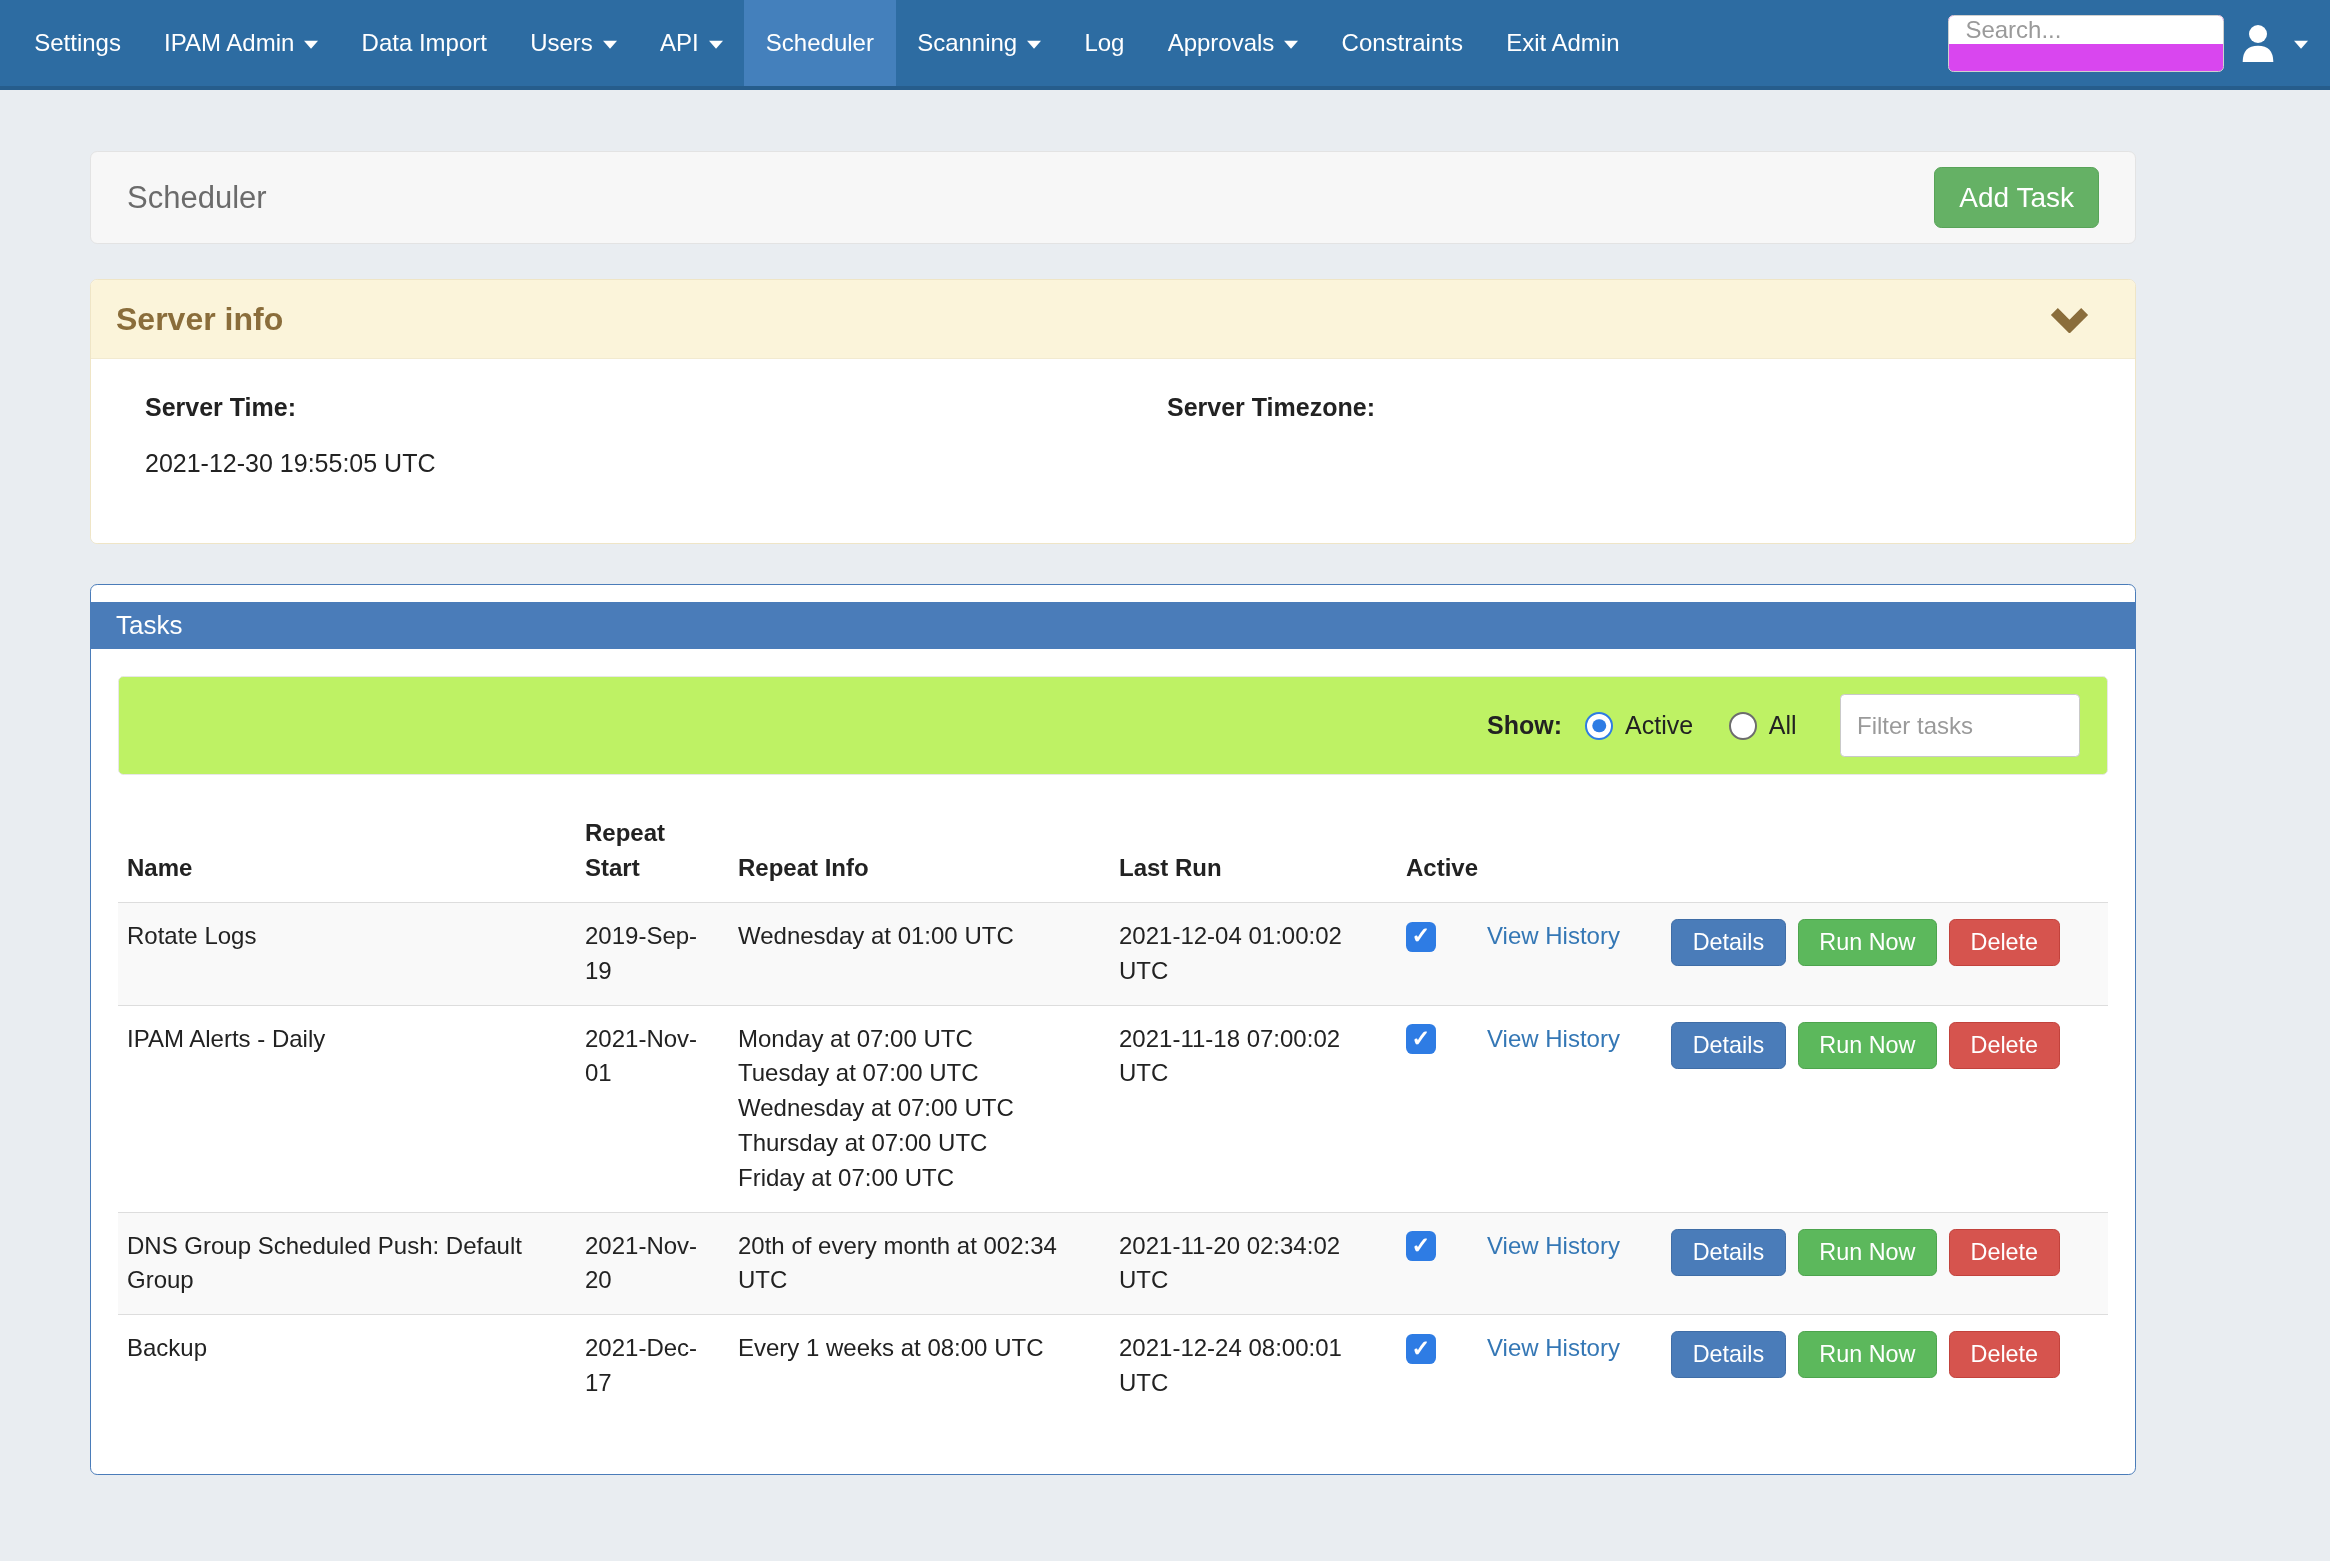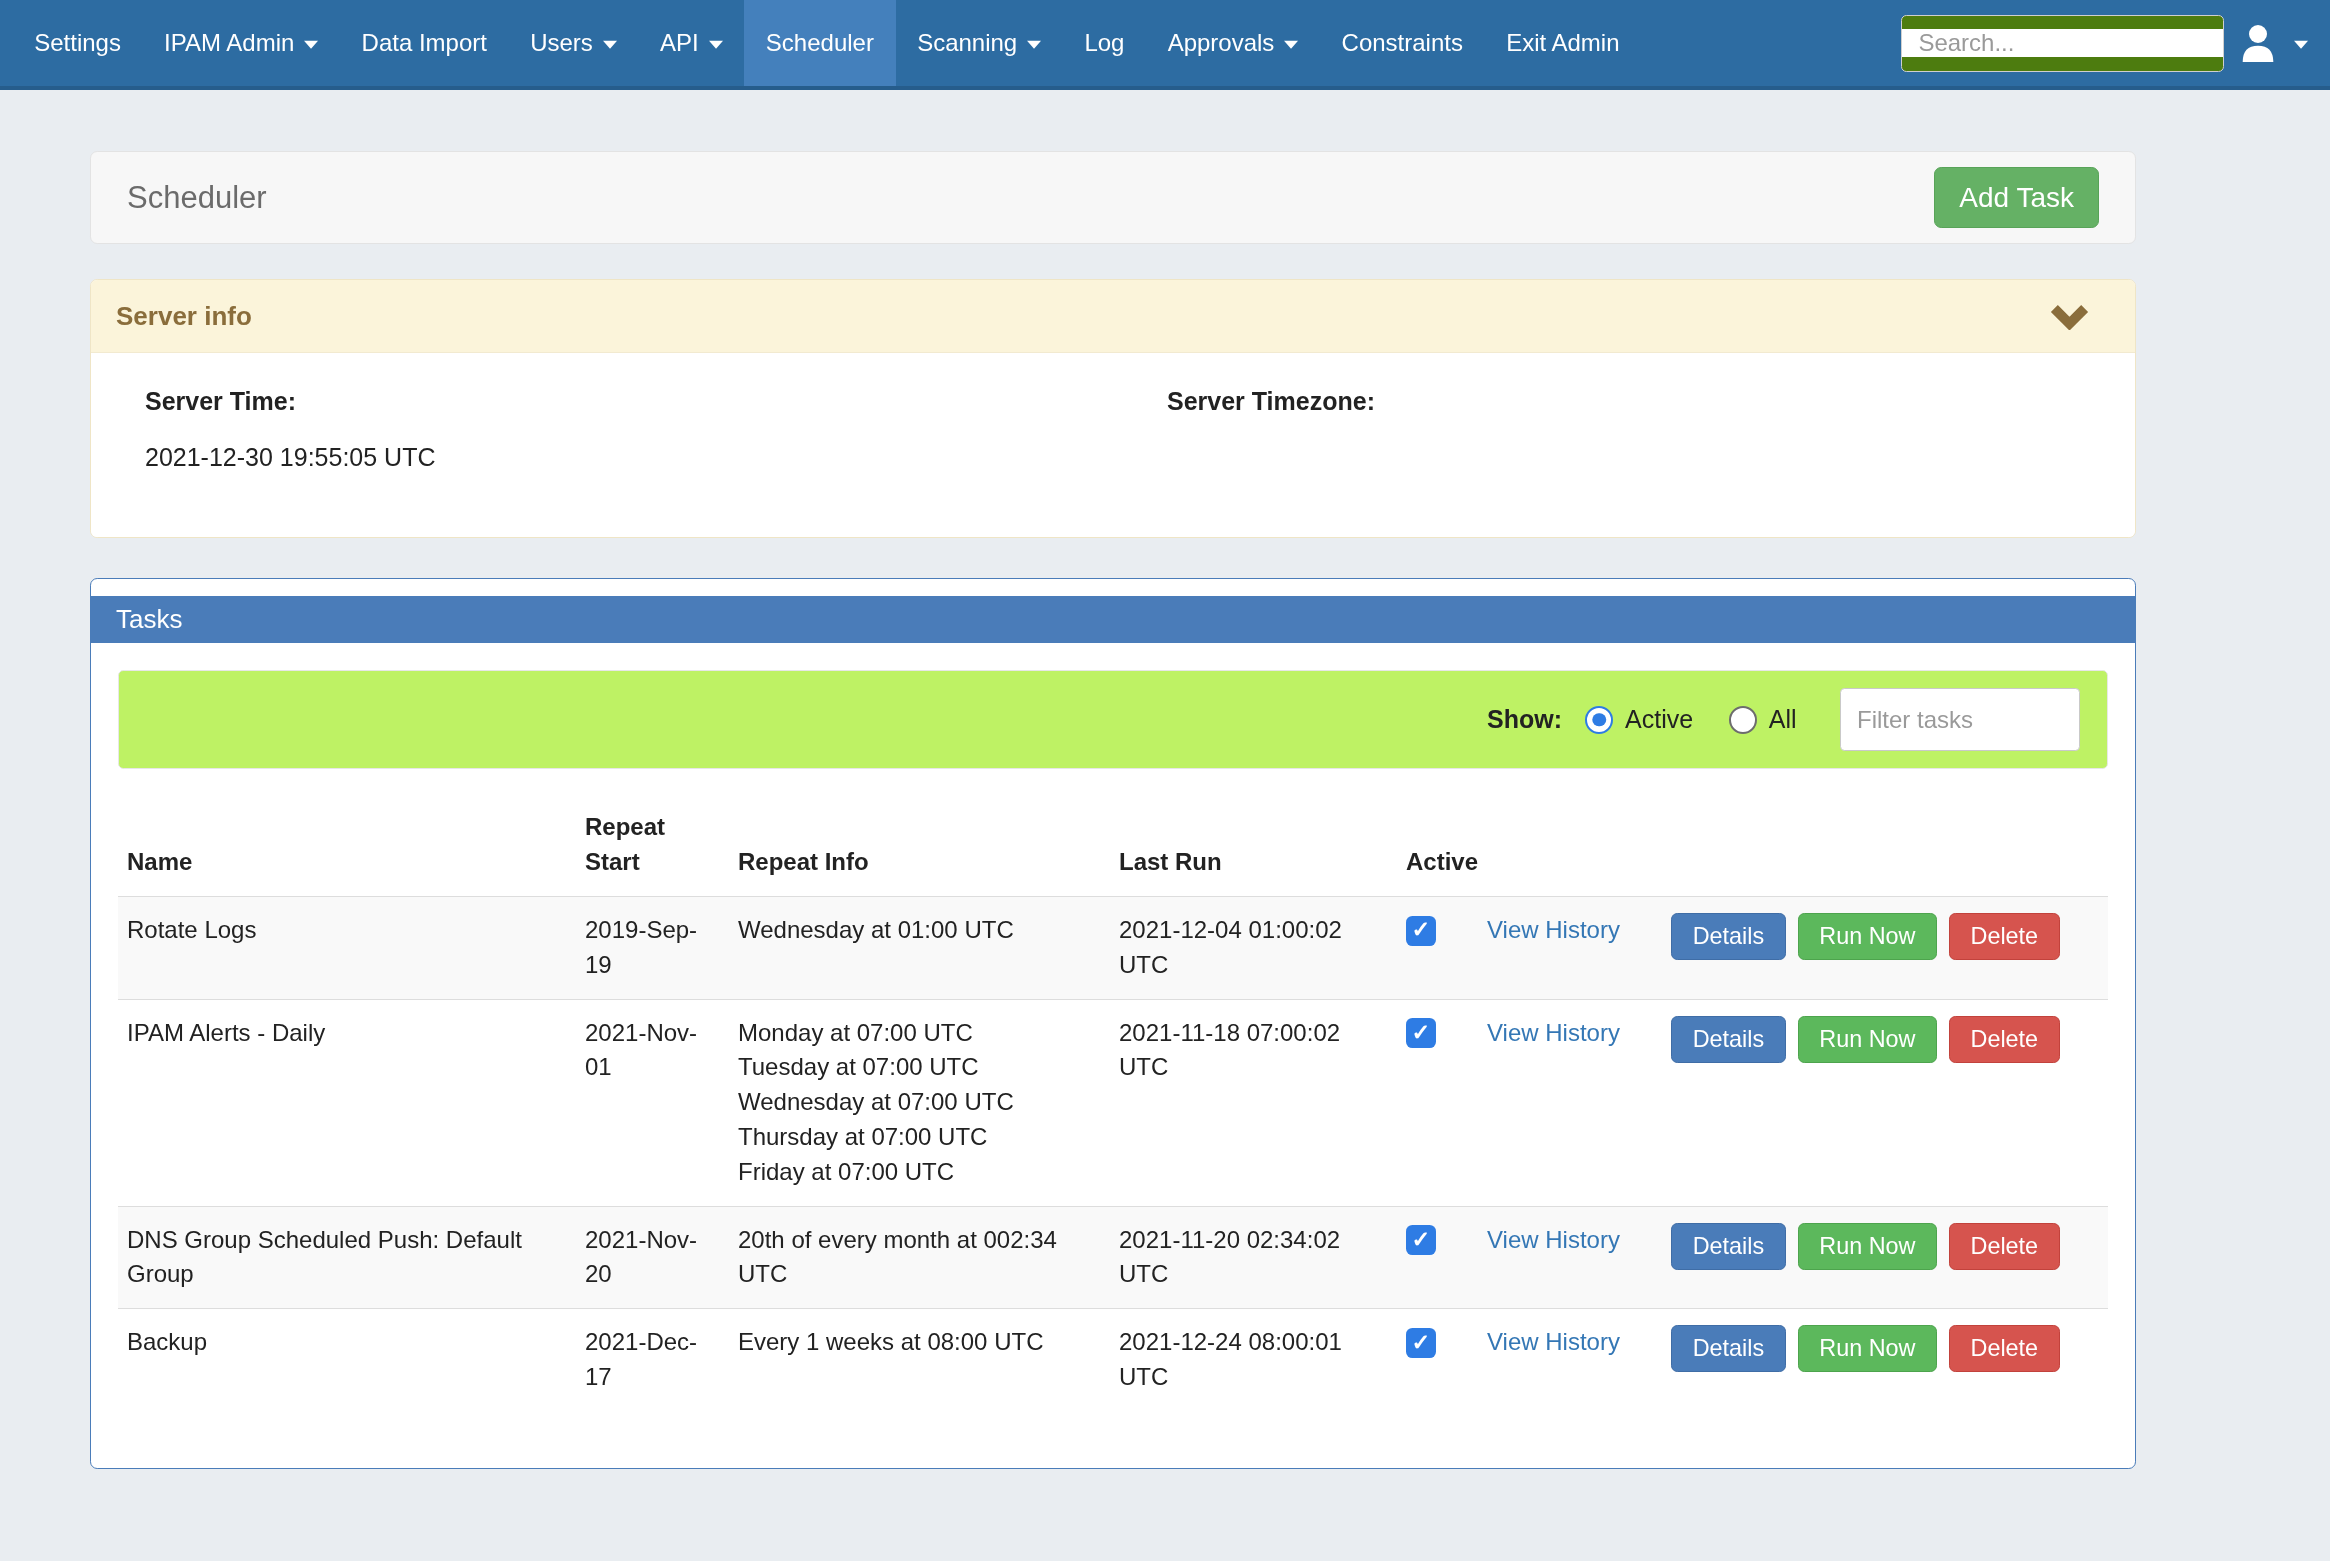--- a/index.html
+++ b/index.html
@@ -43,24 +43,24 @@
   }
   .nav-right {
     margin-left: auto;
     display: flex;
     align-items: center;
     gap: 16px;
     padding-right: 9px;
   }
   .search-group {
     display: flex;
-    align-items: center;
-    width: 323px;
+    align-items: flex-start;
+    width: 276px;
     height: 57px;
-    background: #4d7c0f;
+    background: #d946ef;
     border: 0.9px solid #cfcfcf;
     border-radius: 5.4px;
     overflow: hidden;
   }
   .search-group input {
     flex: 1;
     border: none;
     outline: none;
     font-family: "Liberation Sans", sans-serif;
     font-size: 24px;
@@ -117,21 +117,21 @@
     margin-top: 35px;
     border: 0.9px solid #efe5c6;
     border-radius: 7.2px;
     background: #fff;
     overflow: hidden;
   }
   .server-info-header {
     background: #fbf4da;
     color: #8a6d3b;
     font-weight: bold;
-    font-size: 26px;
+    font-size: 32px;
     padding: 20.7px 25px;
     display: flex;
     align-items: center;
     cursor: pointer;
     border-bottom: 0.9px solid #f2ead0;
   }
   .server-info-header .chev { margin-left: auto; margin-right: 20px; }
   .server-info-body {
     display: flex;
     padding: 34px 0 65px 0;

